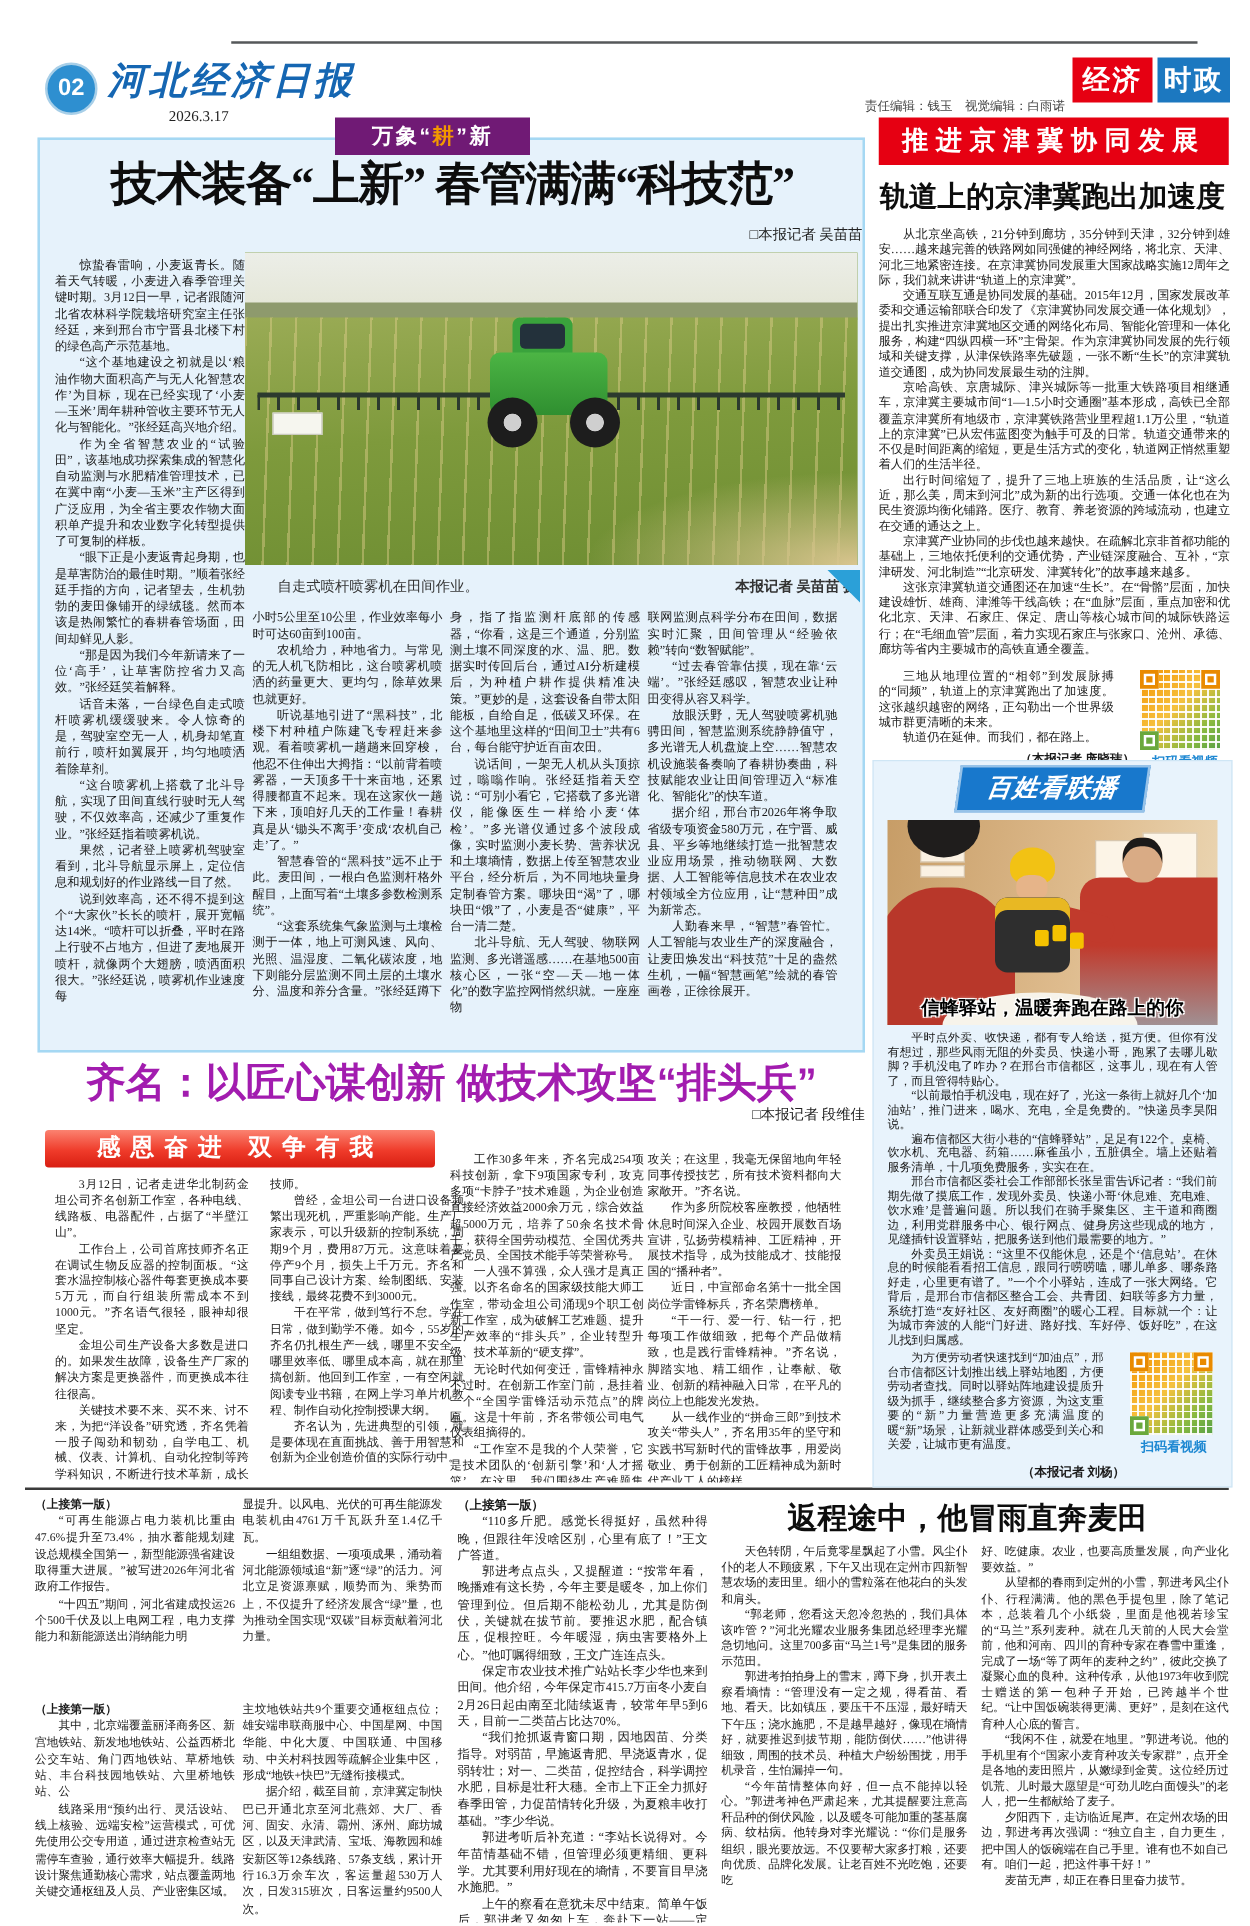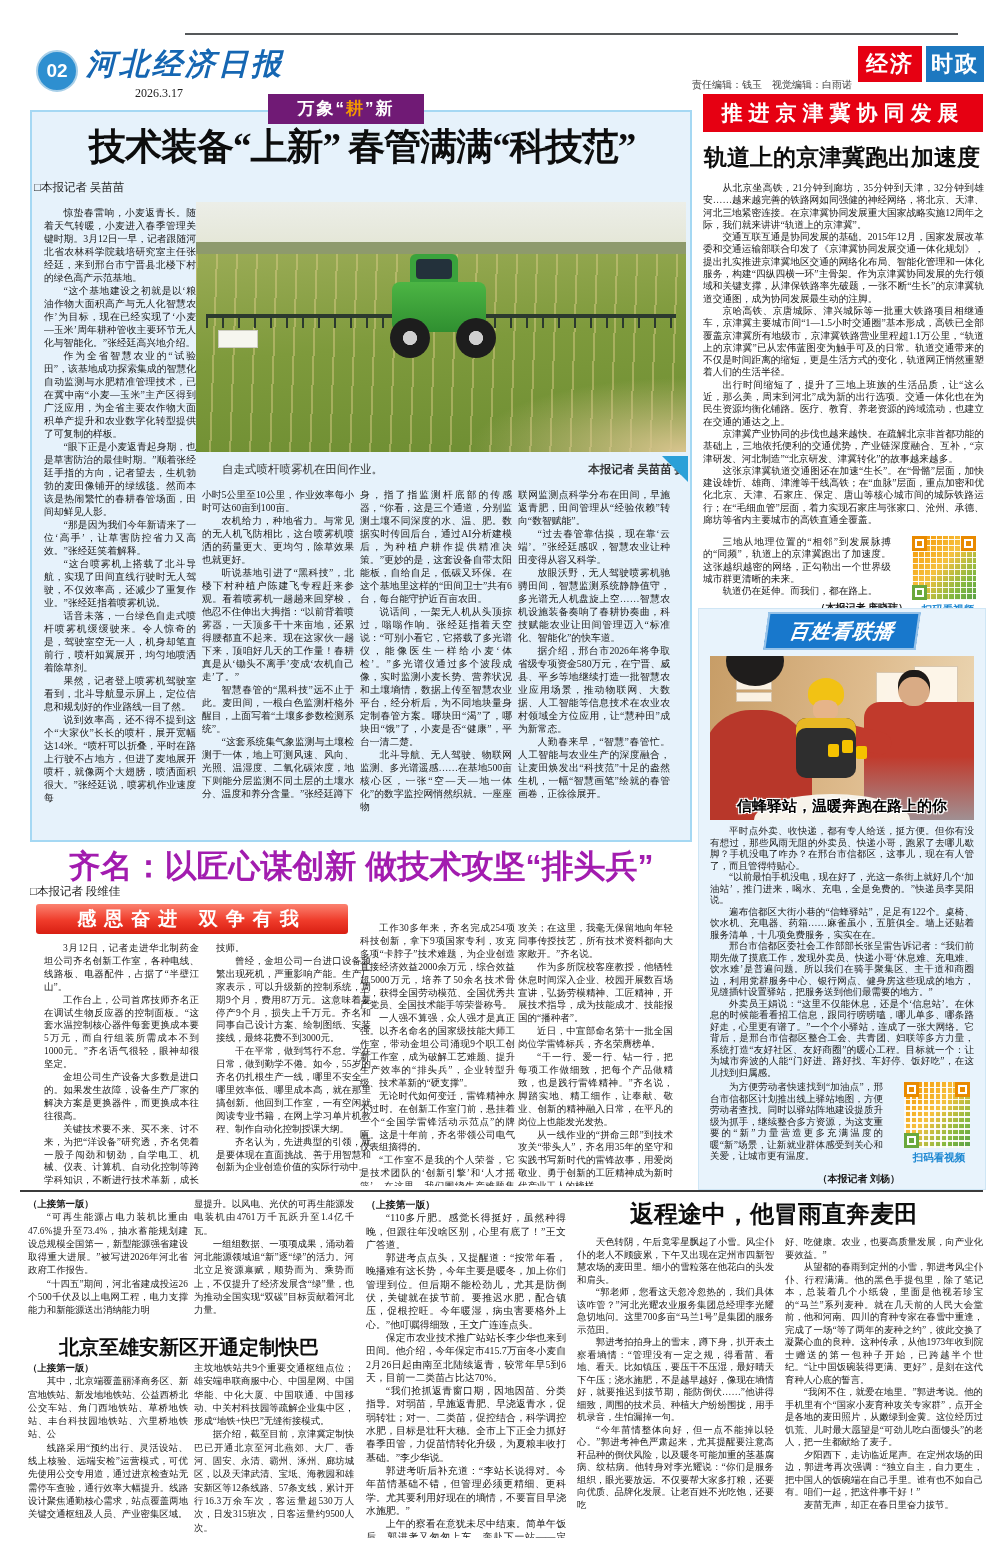--- a/index.html
+++ b/index.html
@@ -19,21 +19,21 @@
   .brand{left:86px;top:44px;font-size:30px;font-weight:bold;font-style:italic;color:#1566b2;letter-spacing:3px;}
   .date{left:92px;top:86px;font-size:12px;color:#222;margin-left:43px;}
   .editors{left:630px;top:78px;width:222px;font-size:10px;color:#444;text-align:right;}
   .secbox{height:36px;color:#fff;font-size:22px;font-weight:bold;line-height:36px;text-align:center;letter-spacing:2px;}
   
   .panel1{left:30px;top:110px;width:662px;height:732px;background:#e6f2fb;border:2px solid #a5d8f3;box-sizing:border-box;}
   .badge1{left:268px;top:94px;width:156px;height:30px;background:#701a75;color:#fff;font-size:17px;font-weight:bold;
           line-height:30px;text-align:center;letter-spacing:2px;}
   .badge1 .mid{color:#f39800;}
   .t1{left:34px;top:122px;width:656px;text-align:center;font-size:37px;font-weight:bold;color:#0d0d0d;letter-spacing:-1px;}
-  .byline{font-size:11.5px;color:#222;text-align:left;}
+  .byline{font-size:11.5px;color:#222;text-align:right;}
   .photo1{left:196px;top:202px;width:490px;height:250px;overflow:hidden;background:#7e9a3c;}
   .p1sky{position:absolute;left:0;top:0;right:0;height:46px;background:linear-gradient(#eceeе8,#e4e6d6);background:linear-gradient(#ecEEe8,#e4e6d6);background:linear-gradient(#eceee8,#e4e6d6);}
   .p1trees{position:absolute;left:0;top:40px;right:0;height:14px;background:#8e9a6d;}
   .p1field{position:absolute;left:0;top:52px;right:0;bottom:0;
      background:repeating-linear-gradient(92deg,rgba(224,206,140,.45) 0 2px,rgba(0,0,0,0) 2px 20px),
                 linear-gradient(175deg,#9aab55 0%,#7e9a3c 45%,#6d8d32 100%);}
   .p1path{position:absolute;right:0;bottom:0;width:45%;height:30%;
      background:radial-gradient(ellipse at 100% 100%,#d9c58f 0%,rgba(217,197,143,0) 70%);}
   .boom{position:absolute;left:10px;right:10px;top:112px;height:4px;background:#2c3a2e;}
   .boomticks{position:absolute;left:10px;right:10px;top:114px;height:12px;
@@ -143,39 +143,39 @@
   <div class="abs cap" style="left:222px;top:462px;width:330px;">自走式喷杆喷雾机在田间作业。</div>
   <div class="abs cap bold" style="left:460px;top:462px;width:226px;text-align:right;">本报记者 吴苗苗 摄</div>
   <div class="abs fold"></div>
 
   <div class="abs bodycol a1col" style="left:44px;top:206px;width:152px;height:630px;">
       <p>惊蛰春雷响，小麦返青长。随着天气转暖，小麦进入春季管理关键时期。3月12日一早，记者跟随河北省农林科学院栽培研究室主任张经廷，来到邢台市宁晋县北楼下村的绿色高产示范基地。</p>
       <p>“这个基地建设之初就是以‘粮油作物大面积高产与无人化智慧农作’为目标，现在已经实现了‘小麦—玉米’周年耕种管收主要环节无人化与智能化。”张经廷高兴地介绍。</p>
       <p>作为全省智慧农业的“试验田”，该基地成功探索集成的智慧化自动监测与水肥精准管理技术，已在冀中南“小麦—玉米”主产区得到广泛应用，为全省主要农作物大面积单产提升和农业数字化转型提供了可复制的样板。</p>
       <p>“眼下正是小麦返青起身期，也是草害防治的最佳时期。”顺着张经廷手指的方向，记者望去，生机勃勃的麦田像铺开的绿绒毯。然而本该是热闹繁忙的春耕春管场面，田间却鲜见人影。</p>
       <p>“那是因为我们今年新请来了一位‘高手’，让草害防控省力又高效。”张经廷笑着解释。</p>
+      <p>话音未落，一台绿色自走式喷杆喷雾机缓缓驶来。令人惊奇的是，驾驶室空无一人，机身却笔直前行，喷杆如翼展开，均匀地喷洒着除草剂。</p>
       <p>“这台喷雾机上搭载了北斗导航，实现了田间直线行驶时无人驾驶，不仅效率高，还减少了重复作业。”张经廷指着喷雾机说。</p>
-      <p>话音未落，一台绿色自走式喷杆喷雾机缓缓驶来。令人惊奇的是，驾驶室空无一人，机身却笔直前行，喷杆如翼展开，均匀地喷洒着除草剂。</p>
       <p>果然，记者登上喷雾机驾驶室看到，北斗导航显示屏上，定位信息和规划好的作业路线一目了然。</p>
       <p>说到效率高，还不得不提到这个“大家伙”长长的喷杆，展开宽幅达14米。“喷杆可以折叠，平时在路上行驶不占地方，但进了麦地展开喷杆，就像两个大翅膀，喷洒面积很大。”张经廷说，喷雾机作业速度每</p>
     </div>
   <div class="abs bodycol a1col" style="left:202px;top:488px;width:152px;height:348px;font-family:Liberation Serif, serif;">
       <p class="cont">小时5公里至10公里，作业效率每小时可达60亩到100亩。</p>
       <p>农机给力，种地省力。与常见的无人机飞防相比，这台喷雾机喷洒的药量更大、更均匀，除草效果也就更好。</p>
       <p>听说基地引进了“黑科技”，北楼下村种植户陈建飞专程赶来参观。看着喷雾机一趟趟来回穿梭，他忍不住伸出大拇指：“以前背着喷雾器，一天顶多干十来亩地，还累得腰都直不起来。现在这家伙一趟下来，顶咱好几天的工作量！春耕真是从‘锄头不离手’变成‘农机自己走’了。”</p>
       <p>智慧春管的“黑科技”远不止于此。麦田间，一根白色监测杆格外醒目，上面写着“土壤多参数检测系统”。</p>
       <p>“这套系统集气象监测与土壤检测于一体，地上可测风速、风向、光照、温湿度、二氧化碳浓度，地下则能分层监测不同土层的土壤水分、温度和养分含量。”张经廷蹲下</p>
     </div>
   <div class="abs bodycol a1col" style="left:360px;top:488px;width:152px;height:348px;">
       <p class="cont">身，指了指监测杆底部的传感器，“你看，这是三个通道，分别监测土壤不同深度的水、温、肥。数据实时传回后台，通过AI分析建模后，为种植户耕作提供精准决策。”更妙的是，这套设备自带太阳能板，自给自足，低碳又环保。在这个基地里这样的“田间卫士”共有6台，每台能守护近百亩农田。</p>
       <p>说话间，一架无人机从头顶掠过，嗡嗡作响。张经廷指着天空说：“可别小看它，它搭载了多光谱仪，能像医生一样给小麦‘体检’。”多光谱仪通过多个波段成像，实时监测小麦长势、营养状况和土壤墒情，数据上传至智慧农业平台，经分析后，为不同地块量身定制春管方案。哪块田“渴”了，哪块田“饿”了，小麦是否“健康”，平台一清二楚。</p>
       <p>北斗导航、无人驾驶、物联网监测、多光谱遥感……在基地500亩核心区，一张“空—天—地一体化”的数字监控网悄然织就。一座座物</p>
     </div>
   <div class="abs bodycol a1col" style="left:518px;top:488px;width:152px;height:348px;">
-      <p class="cont">联网监测点科学分布在田间，早施返青肥，田间管理从“经验依赖”转向“数智赋能”。</p>
+      <p class="cont">联网监测点科学分布在田间，数据实时汇聚，田间管理从“经验依赖”转向“数智赋能”。</p>
       <p>“过去春管靠估摸，现在靠‘云端’。”张经廷感叹，智慧农业让种田变得从容又科学。</p>
       <p>放眼沃野，无人驾驶喷雾机驰骋田间，智慧监测系统静静值守，多光谱无人机盘旋上空……智慧农机设施装备奏响了春耕协奏曲，科技赋能农业让田间管理迈入“标准化、智能化”的快车道。</p>
       <p>据介绍，邢台市2026年将争取省级专项资金580万元，在宁晋、威县、平乡等地继续打造一批智慧农业应用场景，推动物联网、大数据、人工智能等信息技术在农业农村领域全方位应用，让“慧种田”成为新常态。</p>
       <p>人勤春来早，“智慧”春管忙。人工智能与农业生产的深度融合，让麦田焕发出“科技范”十足的盎然生机，一幅“智慧画笔”绘就的春管画卷，正徐徐展开。</p>
     </div>
 
   <div class="abs t2 sans">齐名：以匠心谋创新 做技术攻坚“排头兵”</div>
   <div class="abs byline" style="left:30px;top:884px;width:662px;">□本报记者 段维佳</div>
   <div class="abs banner2 sans">感恩奋进 双争有我</div>
   <div class="abs bodycol a2col" style="left:44px;top:942px;width:155px;height:244px;">
@@ -281,21 +281,20 @@
   </div>
 
   <div class="abs bodycol bcolA" style="left:28px;top:1198px;width:160px;height:138px;">
     <span class="lead">（上接第一版）</span>
   <p>“可再生能源占电力装机比重由47.6%提升至73.4%，抽水蓄能规划建设总规模全国第一，新型能源强省建设取得重大进展。”被写进2026年河北省政府工作报告。</p><p>“十四五”期间，河北省建成投运26个500千伏及以上电网工程，电力支撑能力和新能源送出消纳能力明</p></div>
   <div class="abs bodycol bcolA" style="left:194px;top:1198px;width:160px;height:138px;">
       <p class="cont">显提升。以风电、光伏的可再生能源发电装机由4761万千瓦跃升至1.4亿千瓦。</p>
       <p>一组组数据、一项项成果，涌动着河北能源领域追“新”逐“绿”的活力。河北立足资源禀赋，顺势而为、乘势而上，不仅提升了经济发展含“绿”量，也为推动全国实现“双碳”目标贡献着河北力量。</p>
     </div>
 
-  <div class="abs bt sans" style="left:22px;top:1334px;width:334px;font-size:20px;">北京至雄安新区开通定制快巴</div>
   <div class="abs bodycol bcolA" style="left:28px;top:1362px;width:160px;height:176px;">
     <span class="lead">（上接第一版）</span>
   <p>其中，北京端覆盖丽泽商务区、新宫地铁站、新发地地铁站、公益西桥北公交车站、角门西地铁站、草桥地铁站、丰台科技园地铁站、六里桥地铁站、公</p><p>线路采用“预约出行、灵活设站、线上核验、远端安检”运营模式，可优先使用公交专用道，通过进京检查站无需停车查验，通行效率大幅提升。线路设计聚焦通勤核心需求，站点覆盖两地关键交通枢纽及人员、产业密集区域。</p></div>
   <div class="abs bodycol bcolA" style="left:194px;top:1362px;width:160px;height:176px;">
       <p class="cont">主坟地铁站共9个重要交通枢纽点位；雄安端串联商服中心、中国星网、中国华能、中化大厦、中国联通、中国移动、中关村科技园等疏解企业集中区，形成“地铁+快巴”无缝衔接模式。</p>
       <p>据介绍，截至目前，京津冀定制快巴已开通北京至河北燕郊、大厂、香河、固安、永清、霸州、涿州、廊坊城区，以及天津武清、宝坻、海教园和雄安新区等12条线路、57条支线，累计开行16.3万余车次，客运量超530万人次，日发315班次，日客运量约9500人次。</p>
     </div>
 
   <div class="abs bodycol bcolB" style="left:366px;top:1198px;width:200px;height:340px;">
     <span class="lead">（上接第一版）</span>

